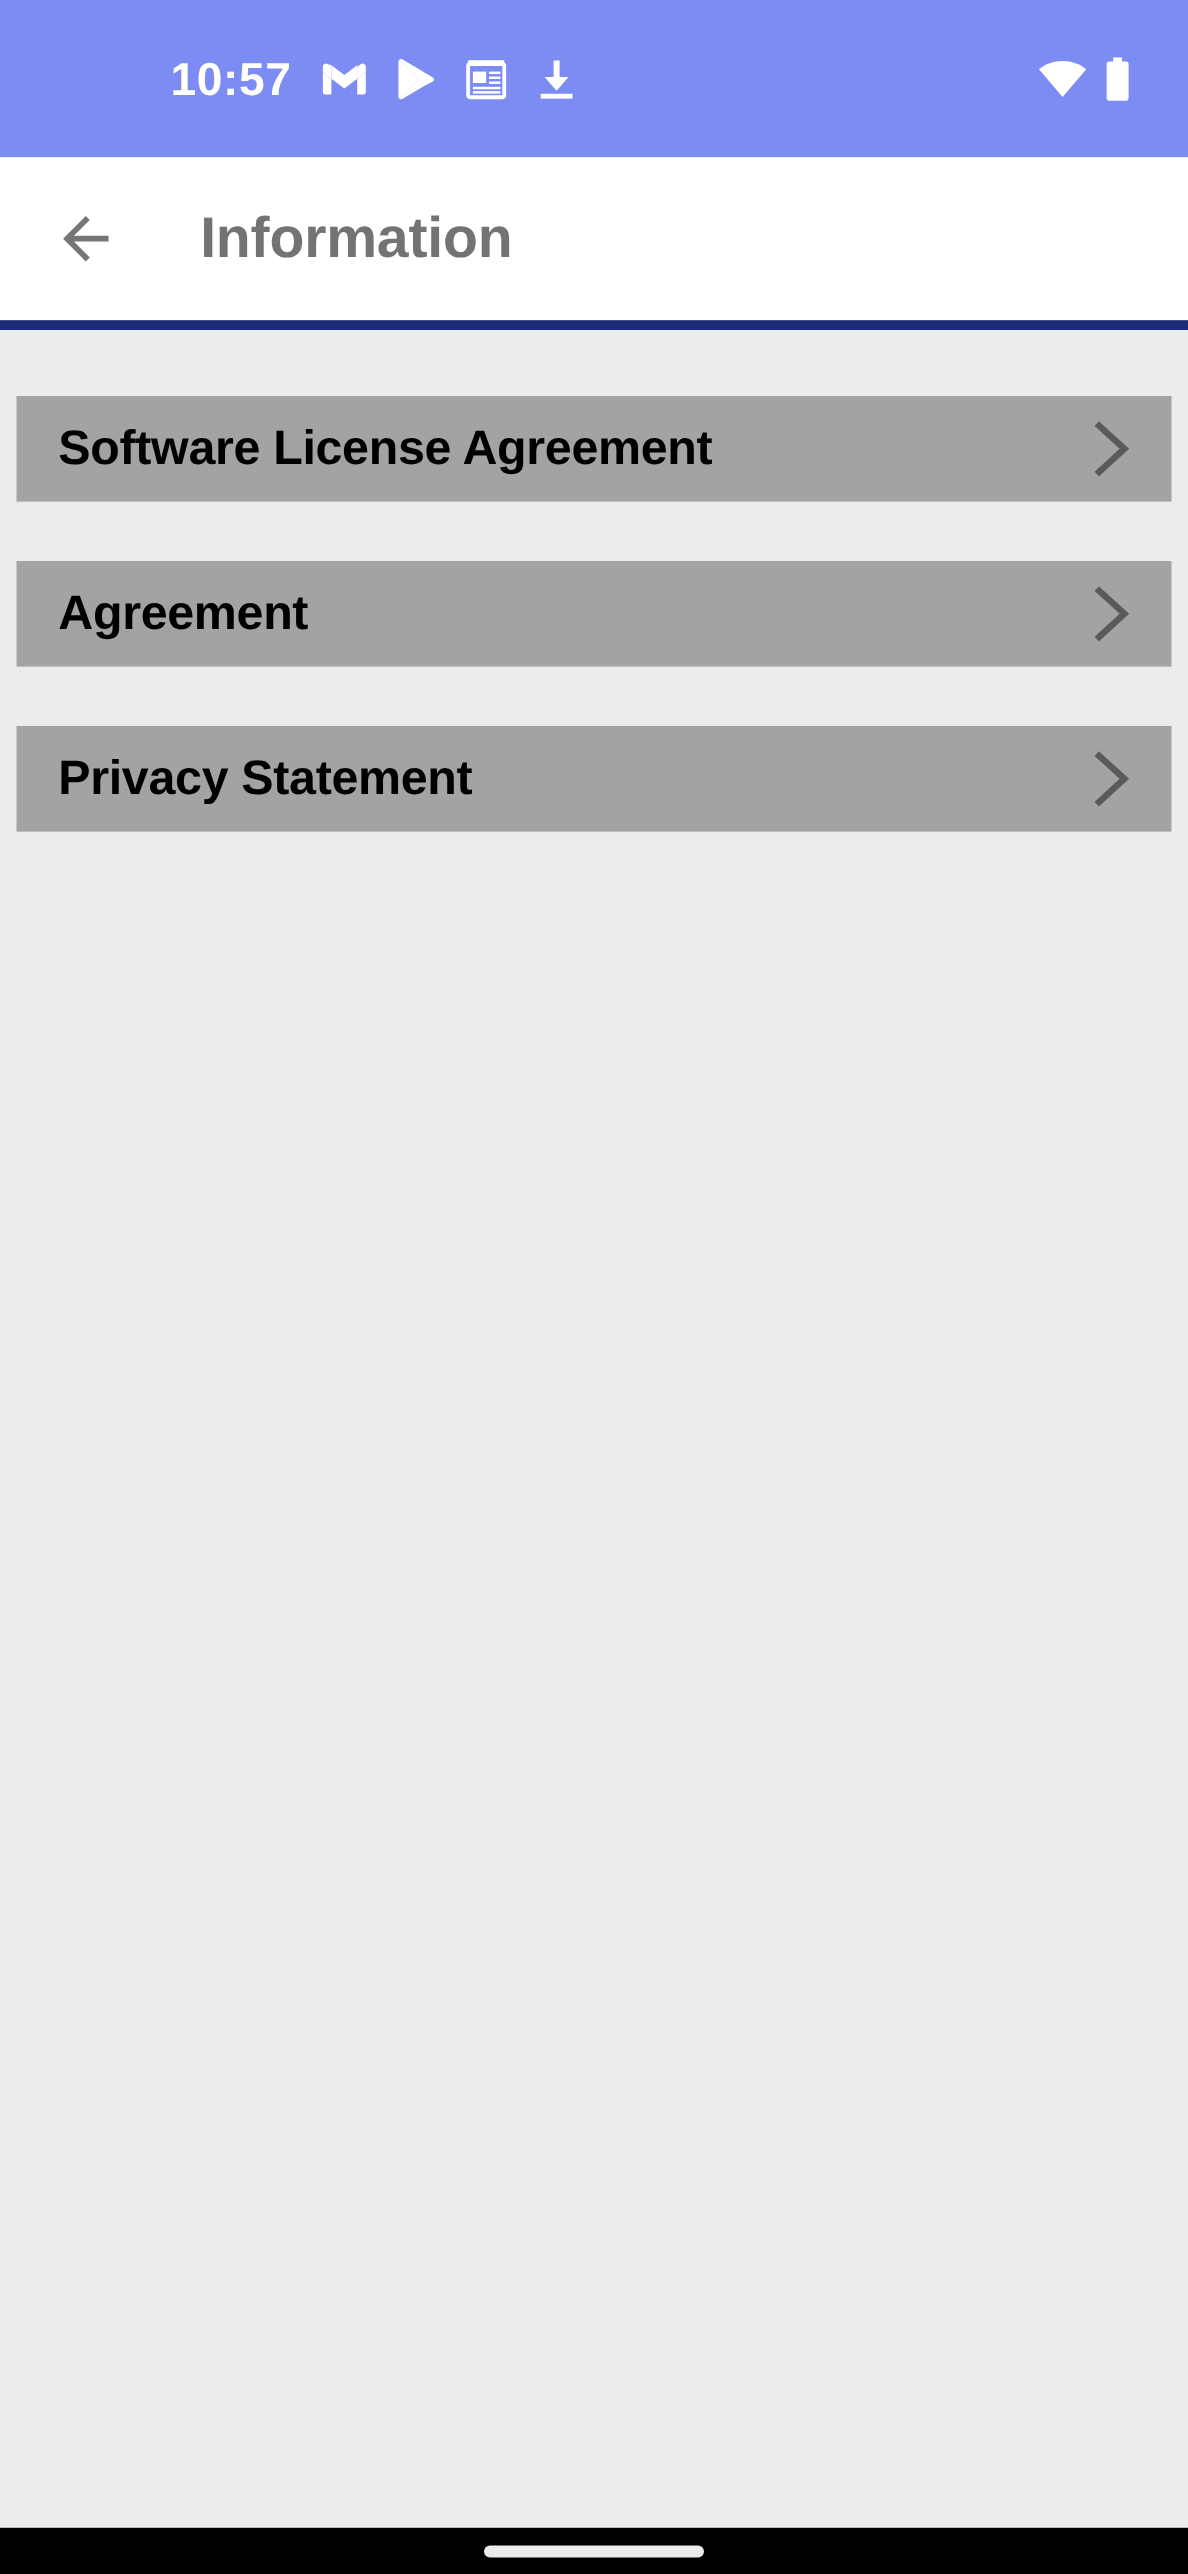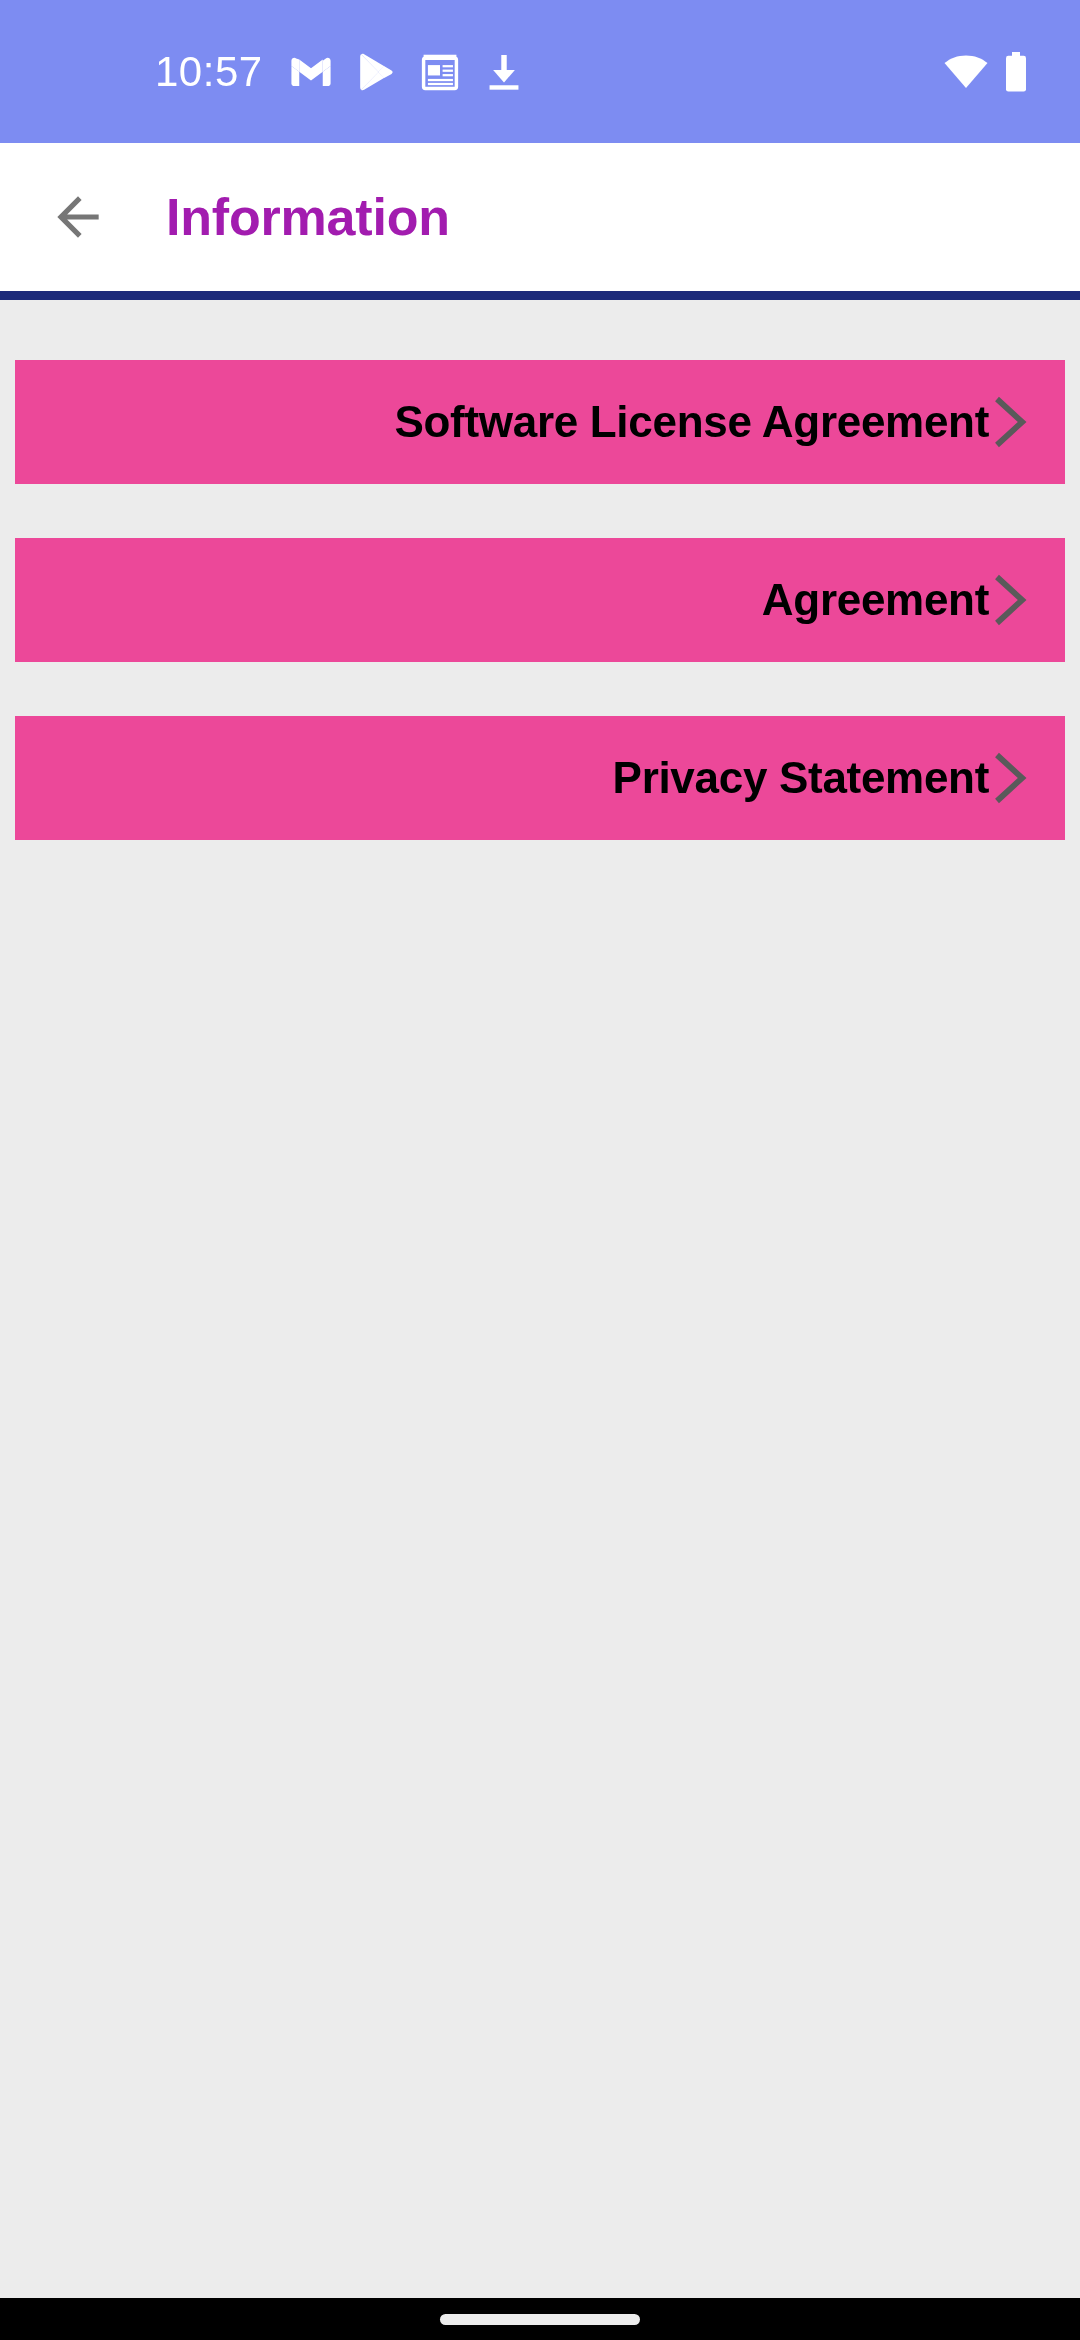--- a/index.html
+++ b/index.html
@@ -32,21 +32,21 @@
   }
   .status-left {
     display: flex;
     align-items: center;
     margin-left: 155px;
     gap: 28px;
   }
   .status-time {
     color: #ffffff;
     font-size: 42px;
-    font-weight: 400;
+    font-weight: 700;
     letter-spacing: 0.5px;
     line-height: 1;
     font-family: "Liberation Sans", sans-serif;
   }
   .status-icon { display: block; }
   .status-right {
     position: absolute;
     right: 52px;
     display: flex;
     align-items: center;
@@ -65,47 +65,47 @@
   .back-btn {
     width: 96px;
     height: 96px;
     margin-left: 30px;
     display: flex;
     align-items: center;
     justify-content: center;
     cursor: pointer;
   }
   .app-title {
-    color: #a21caf;
+    color: #737373;
     font-size: 52px;
     font-weight: bold;
-    margin-left: 40px;
+    margin-left: 56px;
     line-height: 1;
     letter-spacing: -0.2px;
   }
   .app-bar-underline {
     height: 9px;
     background: #1c2a7a;
     flex-shrink: 0;
   }
 
   
   .content {
     flex: 1;
     background: #ececec;
     padding-top: 60px;
     overflow: hidden;
   }
   .list-item {
-    background: #ec4899;
-    height: 124px;
+    background: #a3a3a3;
+    height: 96px;
     margin: 0 15px 54px 15px;
     display: flex;
     align-items: center;
-    justify-content: flex-end;
+    justify-content: space-between;
     padding: 0 22px 0 38px;
     cursor: pointer;
   }
   .list-item-label {
     color: #000000;
     font-size: 44px;
     font-weight: bold;
     line-height: 1;
     letter-spacing: -0.3px;
   }

